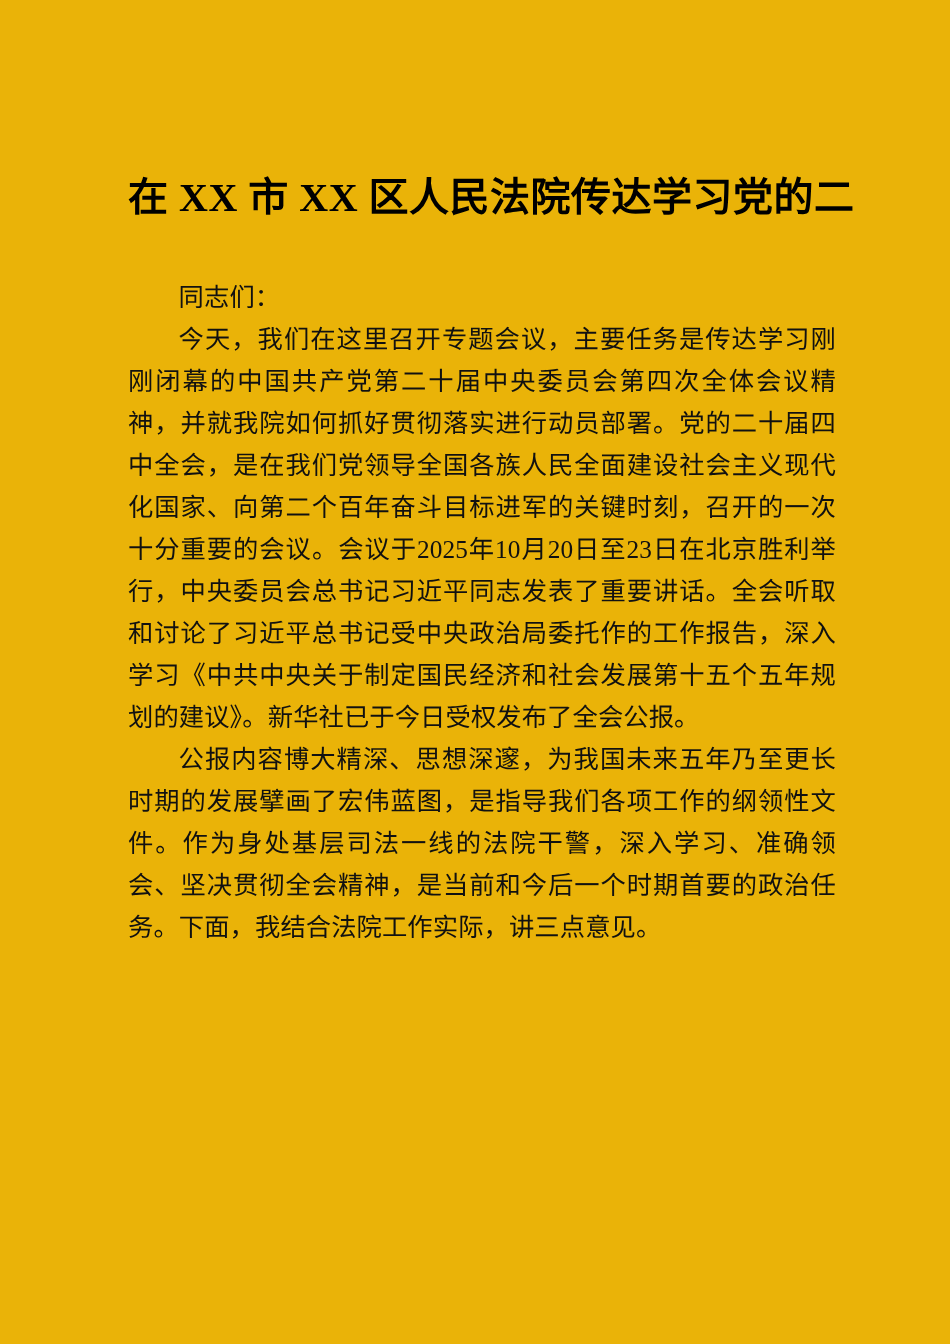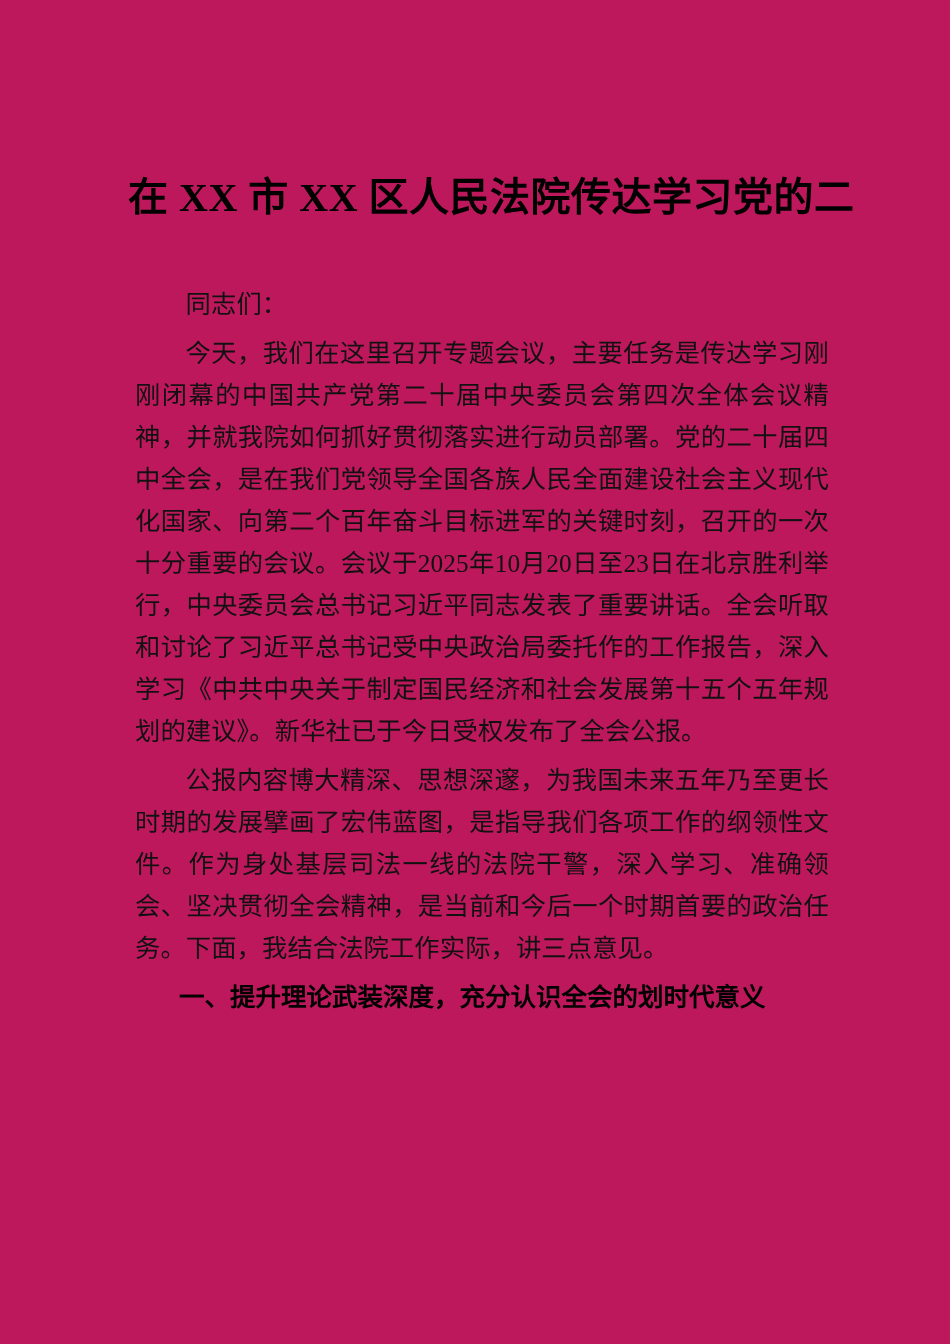--- a/index.html
+++ b/index.html
@@ -5,21 +5,21 @@
 <style>
   html, body {
     margin: 0;
     padding: 0;
     background: #ffffff;
   }
   .page {
     position: relative;
     width: 950px;
     height: 1344px;
-    background: #be185d;
+    background: #eab308;
     margin: 0 auto;
     overflow: hidden;
     box-sizing: border-box;
   }
   .doc-body {
     position: absolute;
     left: 128px;
     top: 0;
     width: 708px;
   }
@@ -38,21 +38,21 @@
     -webkit-font-smoothing: none;
   }
   .doc-title .tline {
     display: block;
     white-space: nowrap;
   }
   .title-spacer-top { height: 172px; }
 
   
   .para {
-    margin: 7px;
+    margin: 0;
     padding: 0;
     font-family: "Liberation Serif", "DejaVu Serif", serif;
     font-size: 25.3px;
     line-height: 42px;
     color: #111111;
     text-align: justify;
     text-justify: inter-character;
     text-indent: 2em;
     letter-spacing: 0.1px;
     word-break: break-all;
@@ -87,17 +87,16 @@
     </h1>
 
     <div class="gap-after-title"></div>
 
     <p class="para">同志们：</p>
 
     <p class="para">今天，我们在这里召开专题会议，主要任务是传达学习刚刚闭幕的中国共产党第二十届中央委员会第四次全体会议精神，并就我院如何抓好贯彻落实进行动员部署。党的二十届四中全会，是在我们党领导全国各族人民全面建设社会主义现代化国家、向第二个百年奋斗目标进军的关键时刻，召开的一次十分重要的会议。会议于2025年10月20日至23日在北京胜利举行，中央委员会总书记习近平同志发表了重要讲话。全会听取和讨论了习近平总书记受中央政治局委托作的工作报告，深入学习《中共中央关于制定国民经济和社会发展第十五个五年规划的建议》。新华社已于今日受权发布了全会公报。</p>
 
     <p class="para">公报内容博大精深、思想深邃，为我国未来五年乃至更长时期的发展擘画了宏伟蓝图，是指导我们各项工作的纲领性文件。作为身处基层司法一线的法院干警，深入学习、准确领会、坚决贯彻全会精神，是当前和今后一个时期首要的政治任务。下面，我结合法院工作实际，讲三点意见。</p>
 
-    <p class="section-heading">一、提升理论武装深度，充分认识全会的划时代意义</p>
 
 
   </div>
 </div>
 
 </body></html>

